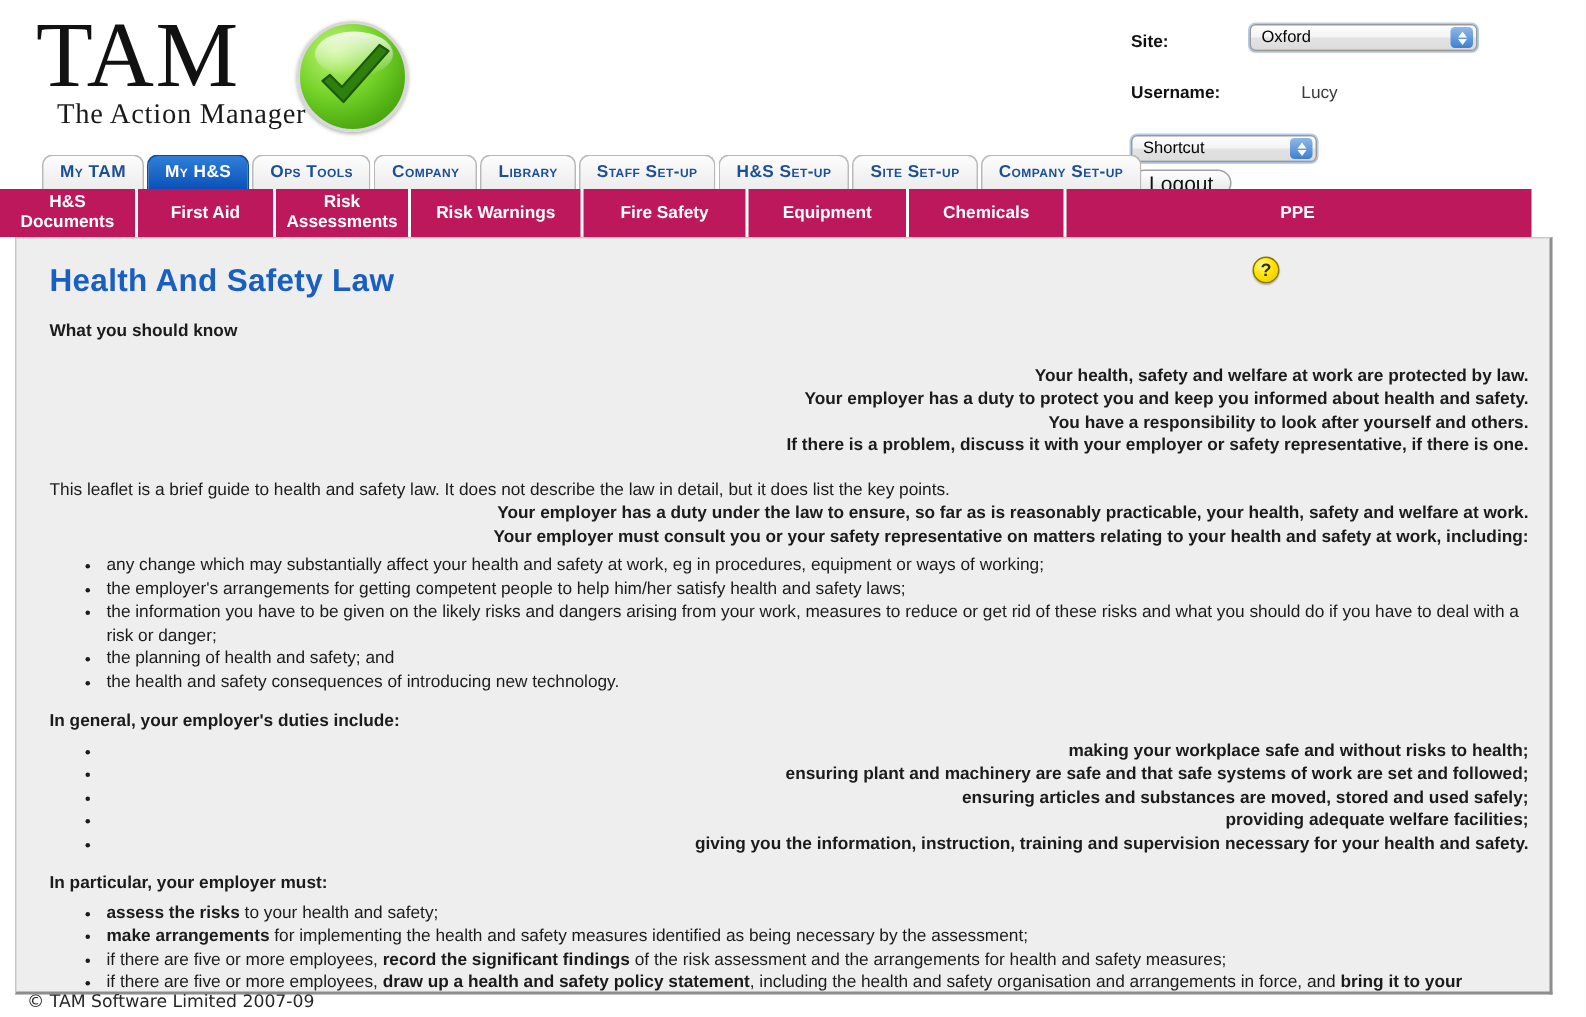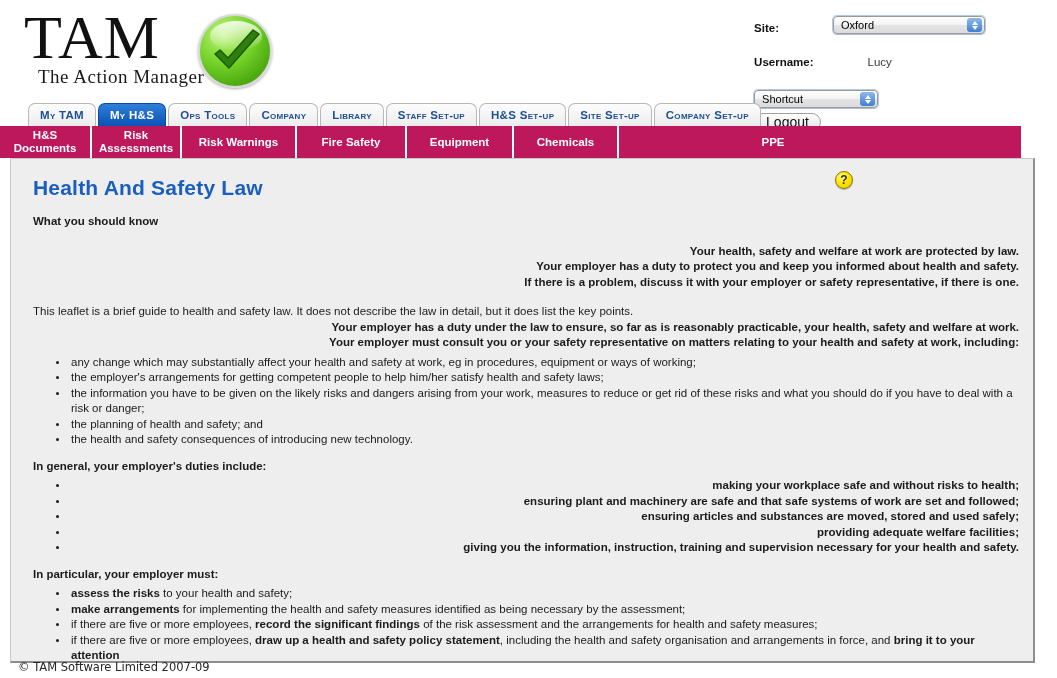--- a/index.html
+++ b/index.html
@@ -234,20 +234,21 @@
       <div class="tab">Company</div>
       <div class="tab">Library</div>
       <div class="tab">Staff Set-up</div>
       <div class="tab">H&amp;S Set-up</div>
       <div class="tab">Site Set-up</div>
       <div class="tab">Company Set-up</div>
     </div>
 
   <div class="subnav">
       <div class="subtab" style="width: 92px;">H&amp;S Documents</div>
+      <div class="subtab" style="width: 92px;">First Aid</div>
       <div class="subtab" style="width: 90px;">Risk Assessments</div>
       <div class="subtab" style="width: 115px;">Risk Warnings</div>
       <div class="subtab" style="width: 110px;">Fire Safety</div>
       <div class="subtab" style="width: 107px;">Equipment</div>
       <div class="subtab" style="width: 105px;">Chemicals</div>
       <div class="subtab" style="width: 308px;">PPE</div>
     </div>
 
   <div class="panel">
     <div class="panel-inner">
@@ -260,20 +261,21 @@
 
       <div class="body-text">
 
         <p class="heading-line">What you should know</p>
 
         <div class="gap-lg"></div>
 
         <div>
             <p class="b">Your health, safety and welfare at work are protected by law.</p>
             <p class="b">Your employer has a duty to protect you and keep you informed about health and safety.</p>
+            <p class="b">You have a responsibility to look after yourself and others.</p>
             <p class="b">If there is a problem, discuss it with your employer or safety representative, if there is one.</p>
           </div>
 
         <div class="gap-lg"></div>
 
         <p>This leaflet is a brief guide to health and safety law. It does not describe the law in detail, but it does list the key points.</p>
         <p class="b">Your employer has a duty under the law to ensure, so far as is reasonably practicable, your health, safety and welfare at work.</p>
         <p class="b">Your employer must consult you or your safety representative on matters relating to your health and safety at work, including:</p>
 
         <ul class="blist">

